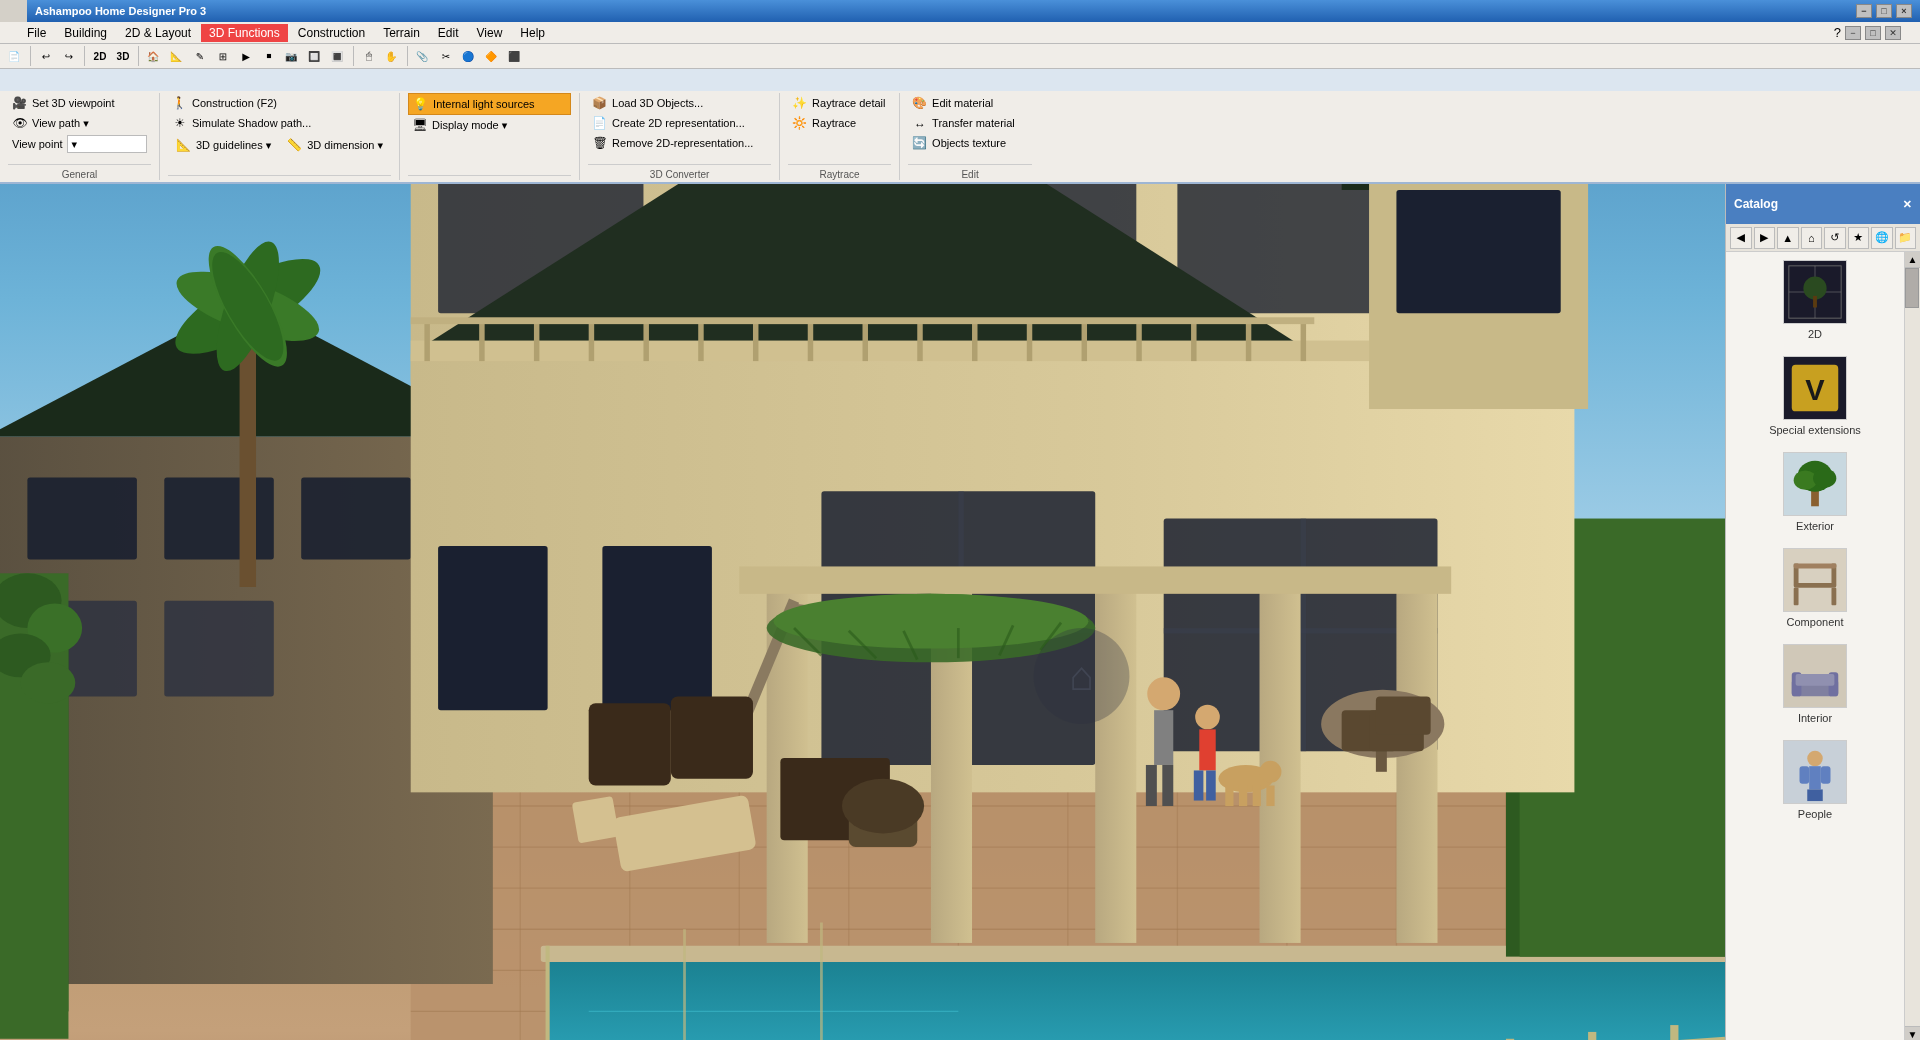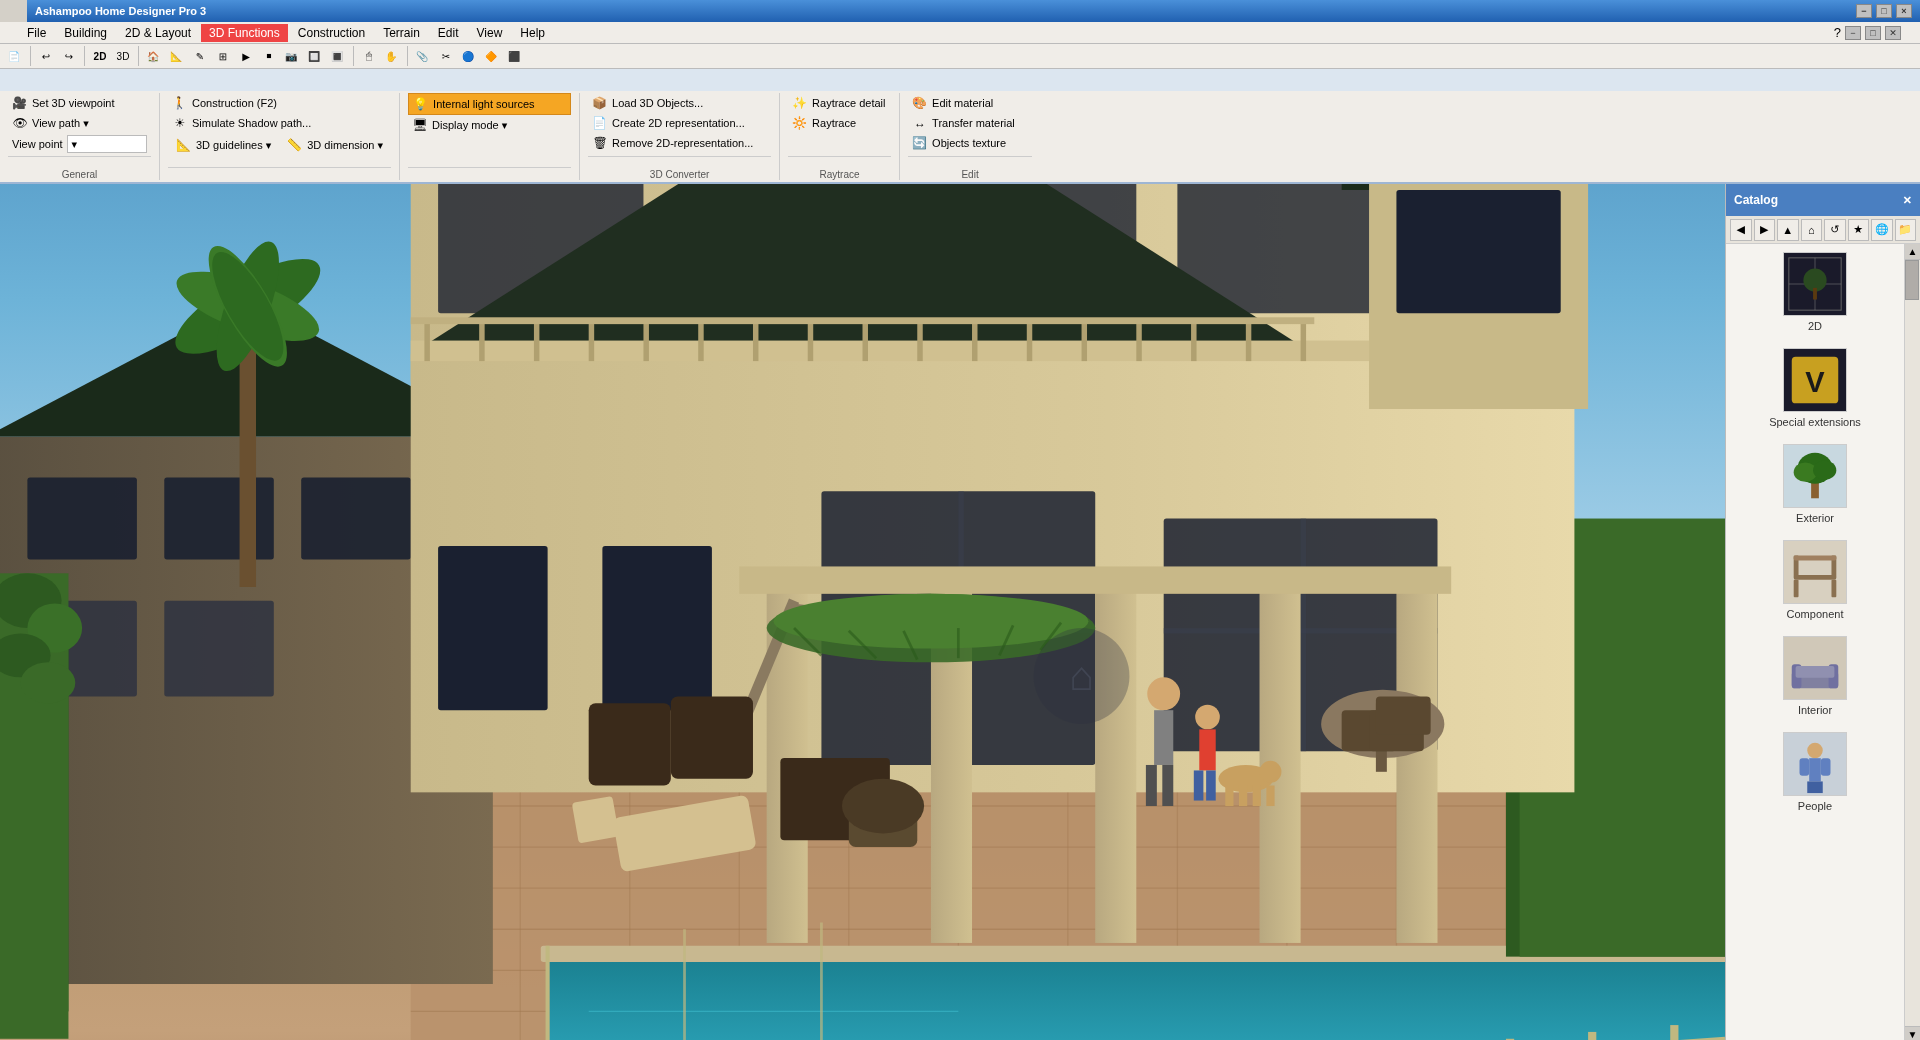--- a/index.html
+++ b/index.html
@@ -93,21 +93,21 @@
       padding: 0 8px;
       border-right: 1px solid #ccc;
       min-width: 120px;
     }
     .ribbon-group-label {
       font-size: 10px;
       color: #555;
       text-align: center;
       width: 100%;
       margin-top: auto;
-      padding-top: 12px;
+      padding-top: 4px;
       border-top: 1px solid #ccc;
     }
     .ribbon-btn {
       display: flex;
       align-items: center;
       padding: 2px 4px;
       cursor: pointer;
       width: 100%;
       font-size: 11px;
       gap: 4px;
@@ -137,21 +137,21 @@
 
     
     #catalog-panel {
       width: 195px;
       background: #f5f3ef;
       border-left: 1px solid #bbb;
       display: flex;
       flex-direction: column;
     }
     #catalog-header {
-      height: 32px;
+      height: 40px;
       background: #4a7fc1;
       display: flex;
       align-items: center;
       padding: 4px 8px;
       color: white;
       font-size: 12px;
       font-weight: bold;
       justify-content: space-between;
     }
     #catalog-toolbar {
@@ -259,21 +259,21 @@
   </div>
 </div>
 
 <div id="toolbar">
   <div class="tb-btn">📄</div>
   <div class="tb-sep"></div>
   <div class="tb-btn">↩</div>
   <div class="tb-btn">↪</div>
   <div class="tb-sep"></div>
   <div class="tb-btn" style="font-weight:bold;font-size:10px;">2D</div>
-  <div class="tb-btn" style="font-weight:normal;font-size:10px;">3D</div>
+  <div class="tb-btn" style="font-weight:bold;font-size:10px;">3D</div>
   <div class="tb-sep"></div>
   <div class="tb-btn">🏠</div>
   <div class="tb-btn">📐</div>
   <div class="tb-btn">✎</div>
   <div class="tb-btn">⊞</div>
   <div class="tb-btn">▶</div>
   <div class="tb-btn">⏹</div>
   <div class="tb-btn">📷</div>
   <div class="tb-btn">🔲</div>
   <div class="tb-btn">🔳</div>

